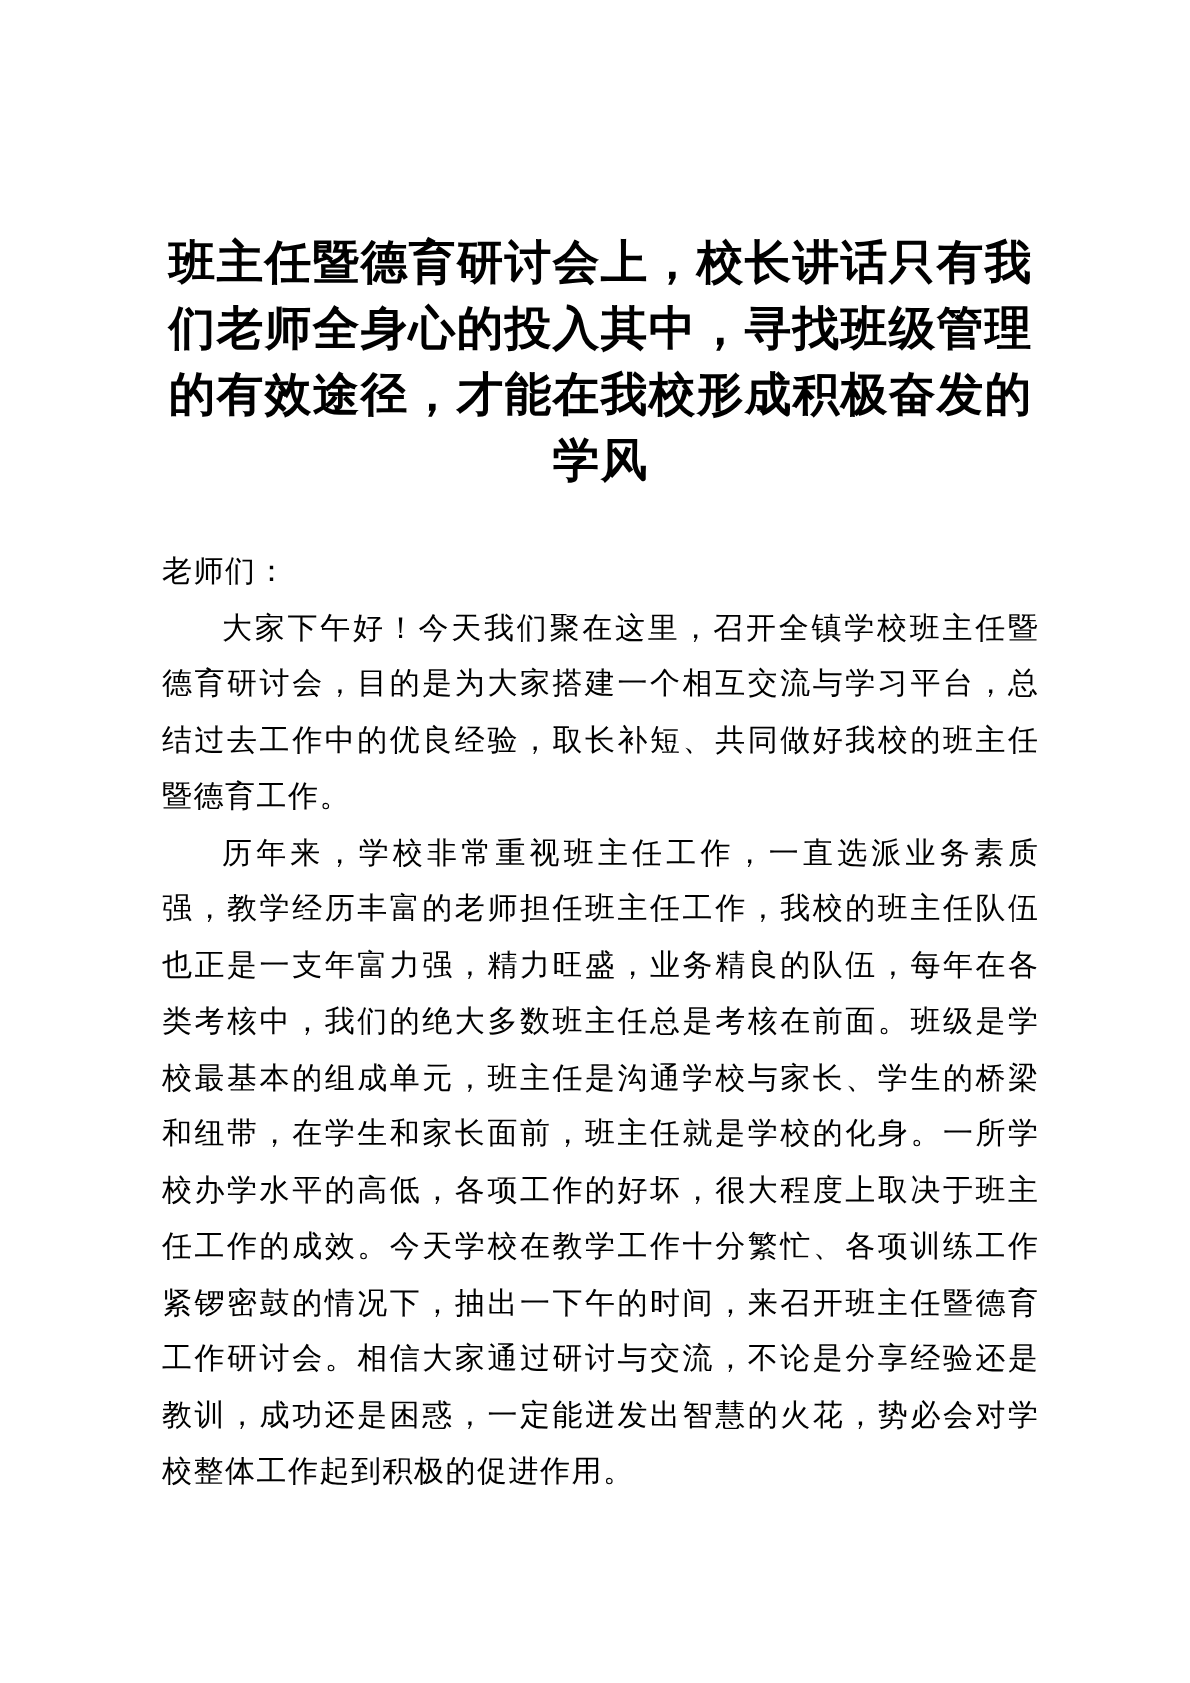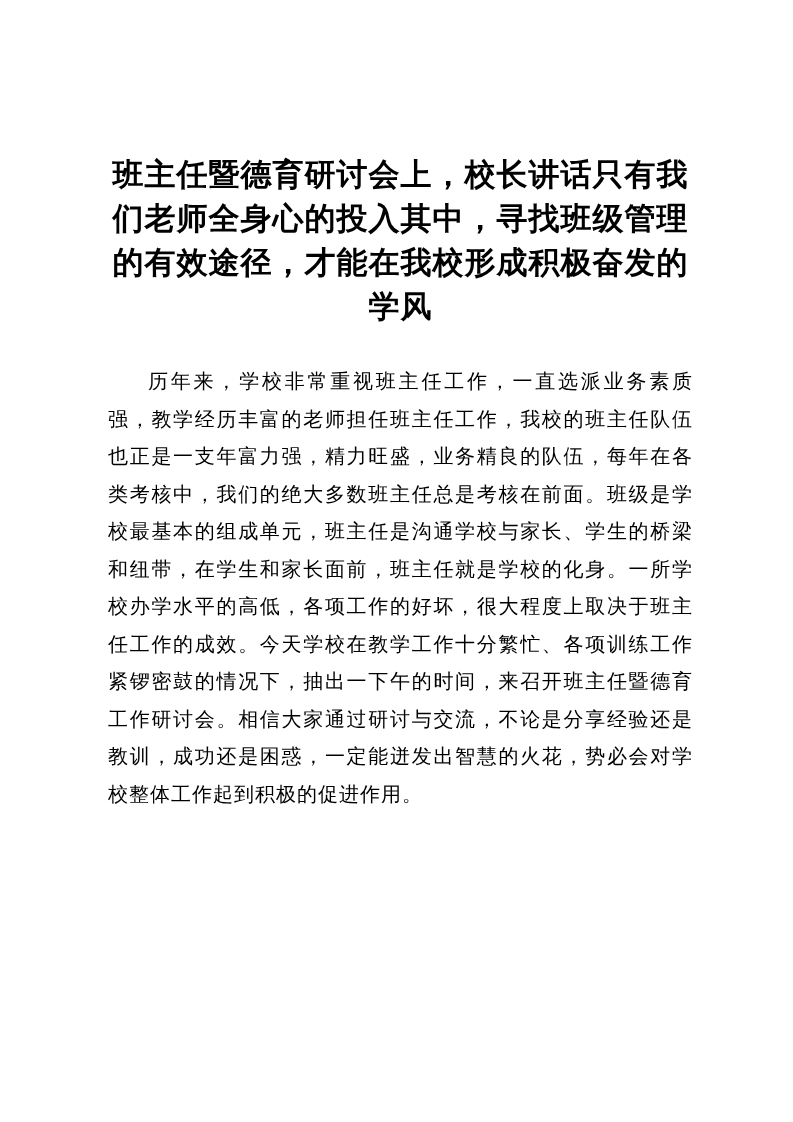--- a/index.html
+++ b/index.html
@@ -45,18 +45,20 @@
     text-justify: inter-character;
   }
 </style>
 </head>
 <body>
 
 <div class="page">
   <div class="content">
     <h1 class="title">班主任暨德育研讨会上，校长讲话只有我们老师全身心的投入其中，寻找班级管理的有效途径，才能在我校形成积极奋发的学风</h1>
     <div class="doc-body">
+      <p class="salutation">老师们：</p>
       <div>
+          <p class="para">大家下午好！今天我们聚在这里，召开全镇学校班主任暨德育研讨会，目的是为大家搭建一个相互交流与学习平台，总结过去工作中的优良经验，取长补短、共同做好我校的班主任暨德育工作。</p>
           <p class="para">历年来，学校非常重视班主任工作，一直选派业务素质强，教学经历丰富的老师担任班主任工作，我校的班主任队伍也正是一支年富力强，精力旺盛，业务精良的队伍，每年在各类考核中，我们的绝大多数班主任总是考核在前面。班级是学校最基本的组成单元，班主任是沟通学校与家长、学生的桥梁和纽带，在学生和家长面前，班主任就是学校的化身。一所学校办学水平的高低，各项工作的好坏，很大程度上取决于班主任工作的成效。今天学校在教学工作十分繁忙、各项训练工作紧锣密鼓的情况下，抽出一下午的时间，来召开班主任暨德育工作研讨会。相信大家通过研讨与交流，不论是分享经验还是教训，成功还是困惑，一定能迸发出智慧的火花，势必会对学校整体工作起到积极的促进作用。</p>
         </div>
     </div>
   </div>
 </div>
 
 </body></html>

